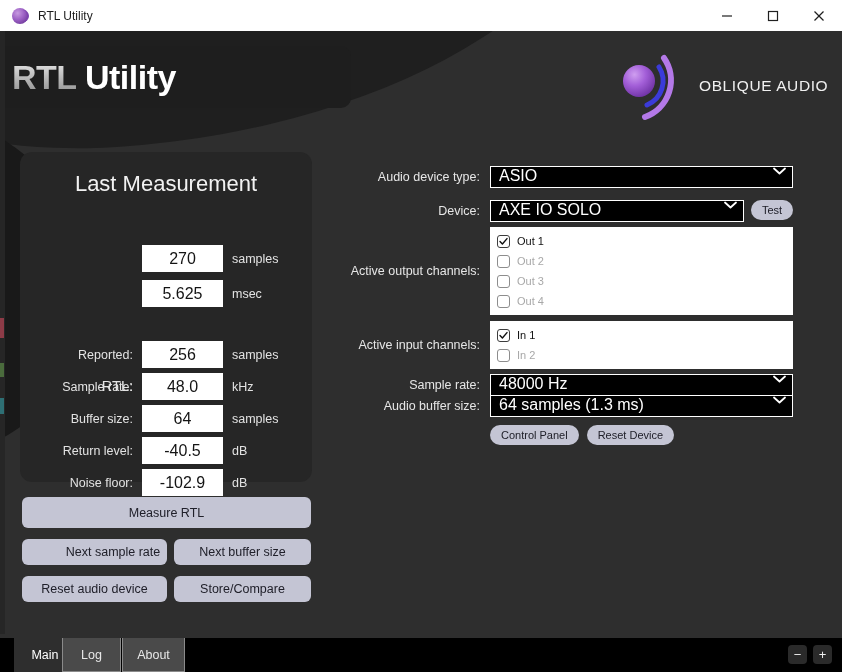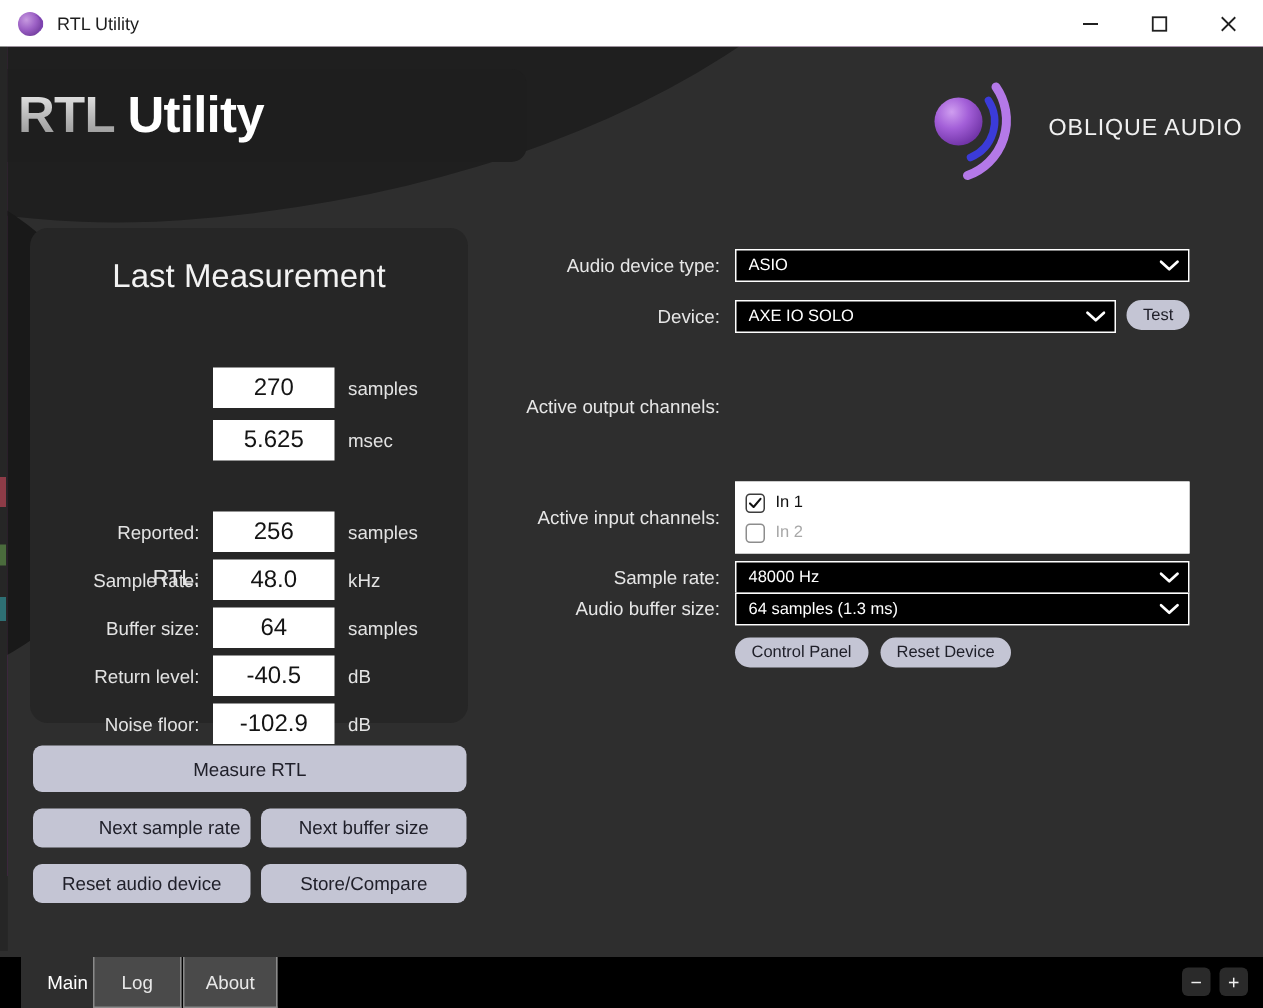--- a/index.html
+++ b/index.html
@@ -5,21 +5,21 @@
   * { box-sizing: border-box; margin: 0; padding: 0; }
   html, body {
     width: 842px; height: 672px;
     background: #1b1b1b;
     font-family: "Liberation Sans", sans-serif;
     overflow: hidden;
   }
   #app {
     position: relative;
     width: 842px; height: 584px;
-    background: #701a75;
+    background: #22c55e;
     text-decoration: underline;
   }
 
   
   .desktop-strip {
     position: absolute; left: 0; top: 26px;
     width: 5px; height: 646px;
     background: #262626;
     z-index: 0;
   }
@@ -162,22 +162,22 @@
   .btn-sc      { position: absolute; left: 169px; top: 545px; width: 137px; height: 26px; }
 
   
   .form-row { position: absolute; display: flex; align-items: flex-start; }
   .form-label {
     width: 145px; text-align: right; padding-right: 10px;
     color: #e6e6e6; font-size: 12.5px; line-height: 22px;
   }
   .combo {
     background: #000000; border: 1px solid #ffffff;
-    color: #ffffff; font-size: 11px;
-    height: 22px; display: flex; align-items: center;
+    color: #ffffff; font-size: 16px;
+    height: 22px; display: flex; 
     padding: 0 6px 0 8px; position: relative;
   }
   .combo .cb-text { flex: 1; white-space: nowrap; overflow: hidden; }
   .chev { width: 13px; height: 8px; flex: none; }
   .listbox {
     background: #ffffff; border: 1px solid #ffffff;
     padding: 3px 0 4px 0;
   }
   .lb-item {
     display: flex; align-items: center;
@@ -361,20 +361,42 @@
         <span class="cb-text">AXE IO SOLO</span>
         <svg class="chev" viewBox="0 0 13 8">
             <path d="M1 1.5 L6.5 6.5 L12 1.5" fill="none" stroke="#ffffff" stroke-width="1.8" stroke-linecap="round" stroke-linejoin="round"></path>
           </svg>
       </div>
       <button class="pill-btn" style="margin-left:7px;">Test</button>
     </div>
 
     <div class="form-row" style="left:340px; top:196px;">
       <div class="form-label" style="line-height:88px;">Active output channels:</div>
+      <div class="listbox" style="width:303px; height:88px;">
+        <div class="lb-item on">
+          <span class="cbx checked">
+              <svg width="9" height="9" viewBox="0 0 9 9">
+                <path d="M1 4.6 L3.4 7 L8 1.6" fill="none" stroke="#111" stroke-width="1.4" stroke-linecap="round" stroke-linejoin="round"></path>
+              </svg>
+            </span>
+          <span>Out 1</span>
+        </div>
+        <div class="lb-item off">
+          <span class="cbx"></span>
+          <span>Out 2</span>
+        </div>
+        <div class="lb-item off">
+          <span class="cbx"></span>
+          <span>Out 3</span>
+        </div>
+        <div class="lb-item off">
+          <span class="cbx"></span>
+          <span>Out 4</span>
+        </div>
+      </div>
     </div>
 
     <div class="form-row" style="left:340px; top:290px;">
       <div class="form-label" style="line-height:48px;">Active input channels:</div>
       <div class="listbox" style="width:303px; height:48px;">
         <div class="lb-item on">
           <span class="cbx checked">
               <svg width="9" height="9" viewBox="0 0 9 9">
                 <path d="M1 4.6 L3.4 7 L8 1.6" fill="none" stroke="#111" stroke-width="1.4" stroke-linecap="round" stroke-linejoin="round"></path>
               </svg>

